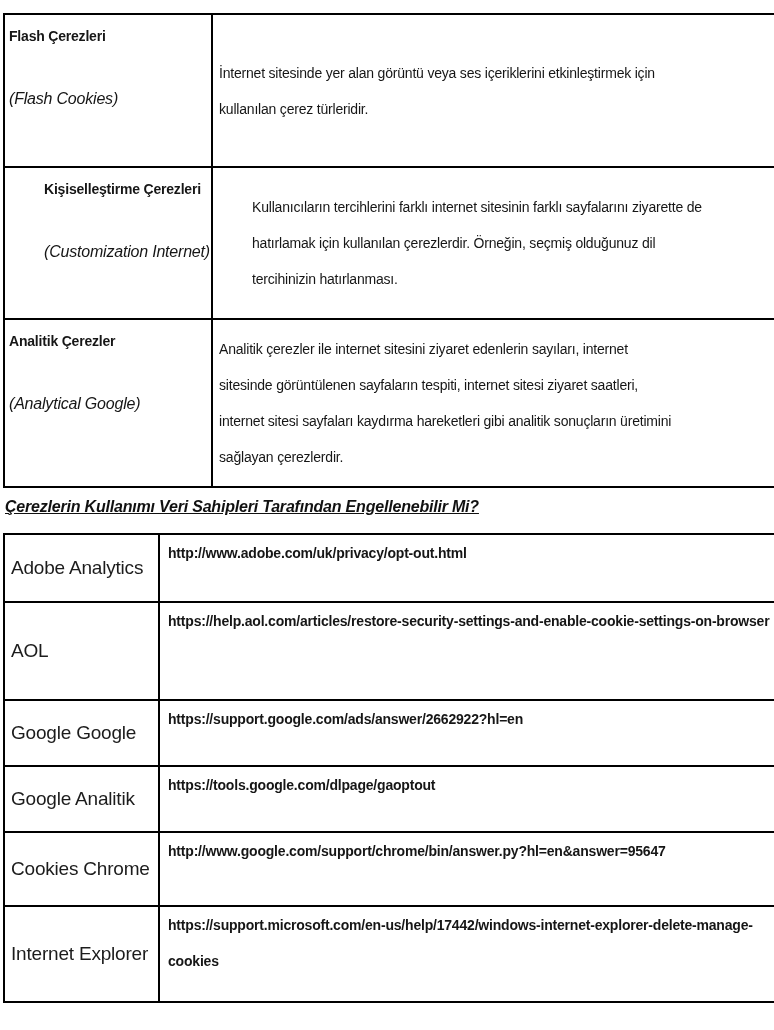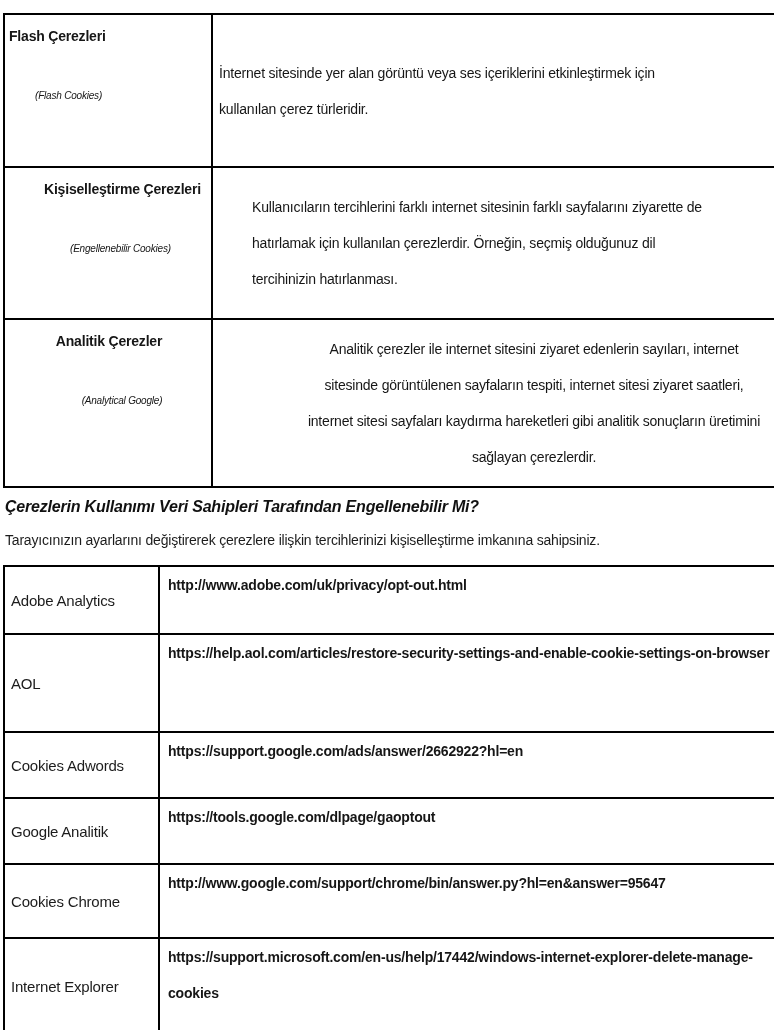--- a/index.html
+++ b/index.html
@@ -42,50 +42,50 @@
     line-height: 36px;
     white-space: pre-line;
   }
   .type-name {
     font-weight: bold;
     font-size: 14px;
     white-space: nowrap;
   }
   .type-name-en {
     font-style: italic;
-    font-size: 10px;
+    font-size: 16px;
     margin-top: 46px;
     white-space: nowrap;
-    margin-left: 26px;
   }
   .t1 tr.tr0 td { height: 138px; }
   .t1 tr.tr1 td { height: 137px; padding-left: 39px; }
-  .t1 tr.tr2 td { height: 153px; text-align: center; }
+  .t1 tr.tr2 td { height: 153px; }
 
   
   .section-heading {
     margin: 10px 0 0 2px;
     font-size: 16px;
     font-weight: bold;
     font-style: italic;
+    text-decoration: underline;
     color: #111111;
   }
   .intro-paragraph {
     margin: 16px 0 0 2px;
     font-size: 14px;
     color: #1c1c1c;
   }
 
   
   .t2 { width: 764px; margin-top: 17px; }
   .t2 .provider-cell {
     width: 145px;
     padding: 0 2px 0 6px;
     vertical-align: middle;
-    font-size: 15px;
+    font-size: 19px;
     color: #1c1c1c;
   }
   .t2 .url-cell {
     width: 615px;
     padding: 0 27px 0 8px;
     font-weight: bold;
     font-size: 14px;
     line-height: 36px;
     word-wrap: break-word;
     overflow-wrap: break-word;
@@ -108,55 +108,54 @@
       <td class="name-cell">
         <div class="type-name">Flash Çerezleri</div>
         <div class="type-name-en">(Flash Cookies)</div>
       </td>
       <td class="desc-cell">İnternet sitesinde yer alan görüntü veya ses içeriklerini etkinleştirmek için
 kullanılan çerez türleridir.</td>
     </tr>
     <tr class="tr1">
       <td class="name-cell">
         <div class="type-name">Kişiselleştirme Çerezleri</div>
-        <div class="type-name-en">(Engellenebilir Cookies)</div>
+        <div class="type-name-en">(Customization Internet)</div>
       </td>
       <td class="desc-cell">Kullanıcıların tercihlerini farklı internet sitesinin farklı sayfalarını ziyarette de
 hatırlamak için kullanılan çerezlerdir. Örneğin, seçmiş olduğunuz dil
 tercihinizin hatırlanması.</td>
     </tr>
     <tr class="tr2">
       <td class="name-cell">
         <div class="type-name">Analitik Çerezler</div>
         <div class="type-name-en">(Analytical Google)</div>
       </td>
       <td class="desc-cell">Analitik çerezler ile internet sitesini ziyaret edenlerin sayıları, internet
 sitesinde görüntülenen sayfaların tespiti, internet sitesi ziyaret saatleri,
 internet sitesi sayfaları kaydırma hareketleri gibi analitik sonuçların üretimini
 sağlayan çerezlerdir.</td>
     </tr>
   </tbody>
     </table>
 
   <div class="section-heading">Çerezlerin Kullanımı Veri Sahipleri Tarafından Engellenebilir Mi?</div>
 
-  <div class="intro-paragraph">Tarayıcınızın ayarlarını değiştirerek çerezlere ilişkin tercihlerinizi kişiselleştirme imkanına sahipsiniz.</div>
 
   <table class="t2">
     <tbody>
         <tr class="ur0">
       <td class="provider-cell">Adobe Analytics</td>
       <td class="url-cell">http://www.adobe.com/uk/privacy/opt-out.html</td>
     </tr>
     <tr class="ur1">
       <td class="provider-cell">AOL</td>
       <td class="url-cell">https://help.aol.com/articles/restore-security-settings-and-enable-cookie-settings-on-browser</td>
     </tr>
     <tr class="ur2">
-      <td class="provider-cell">Cookies Adwords</td>
+      <td class="provider-cell">Google Google</td>
       <td class="url-cell">https://support.google.com/ads/answer/2662922?hl=en</td>
     </tr>
     <tr class="ur3">
       <td class="provider-cell">Google Analitik</td>
       <td class="url-cell">https://tools.google.com/dlpage/gaoptout</td>
     </tr>
     <tr class="ur4">
       <td class="provider-cell">Cookies Chrome</td>
       <td class="url-cell">http://www.google.com/support/chrome/bin/answer.py?hl=en&amp;answer=95647</td>
     </tr>

